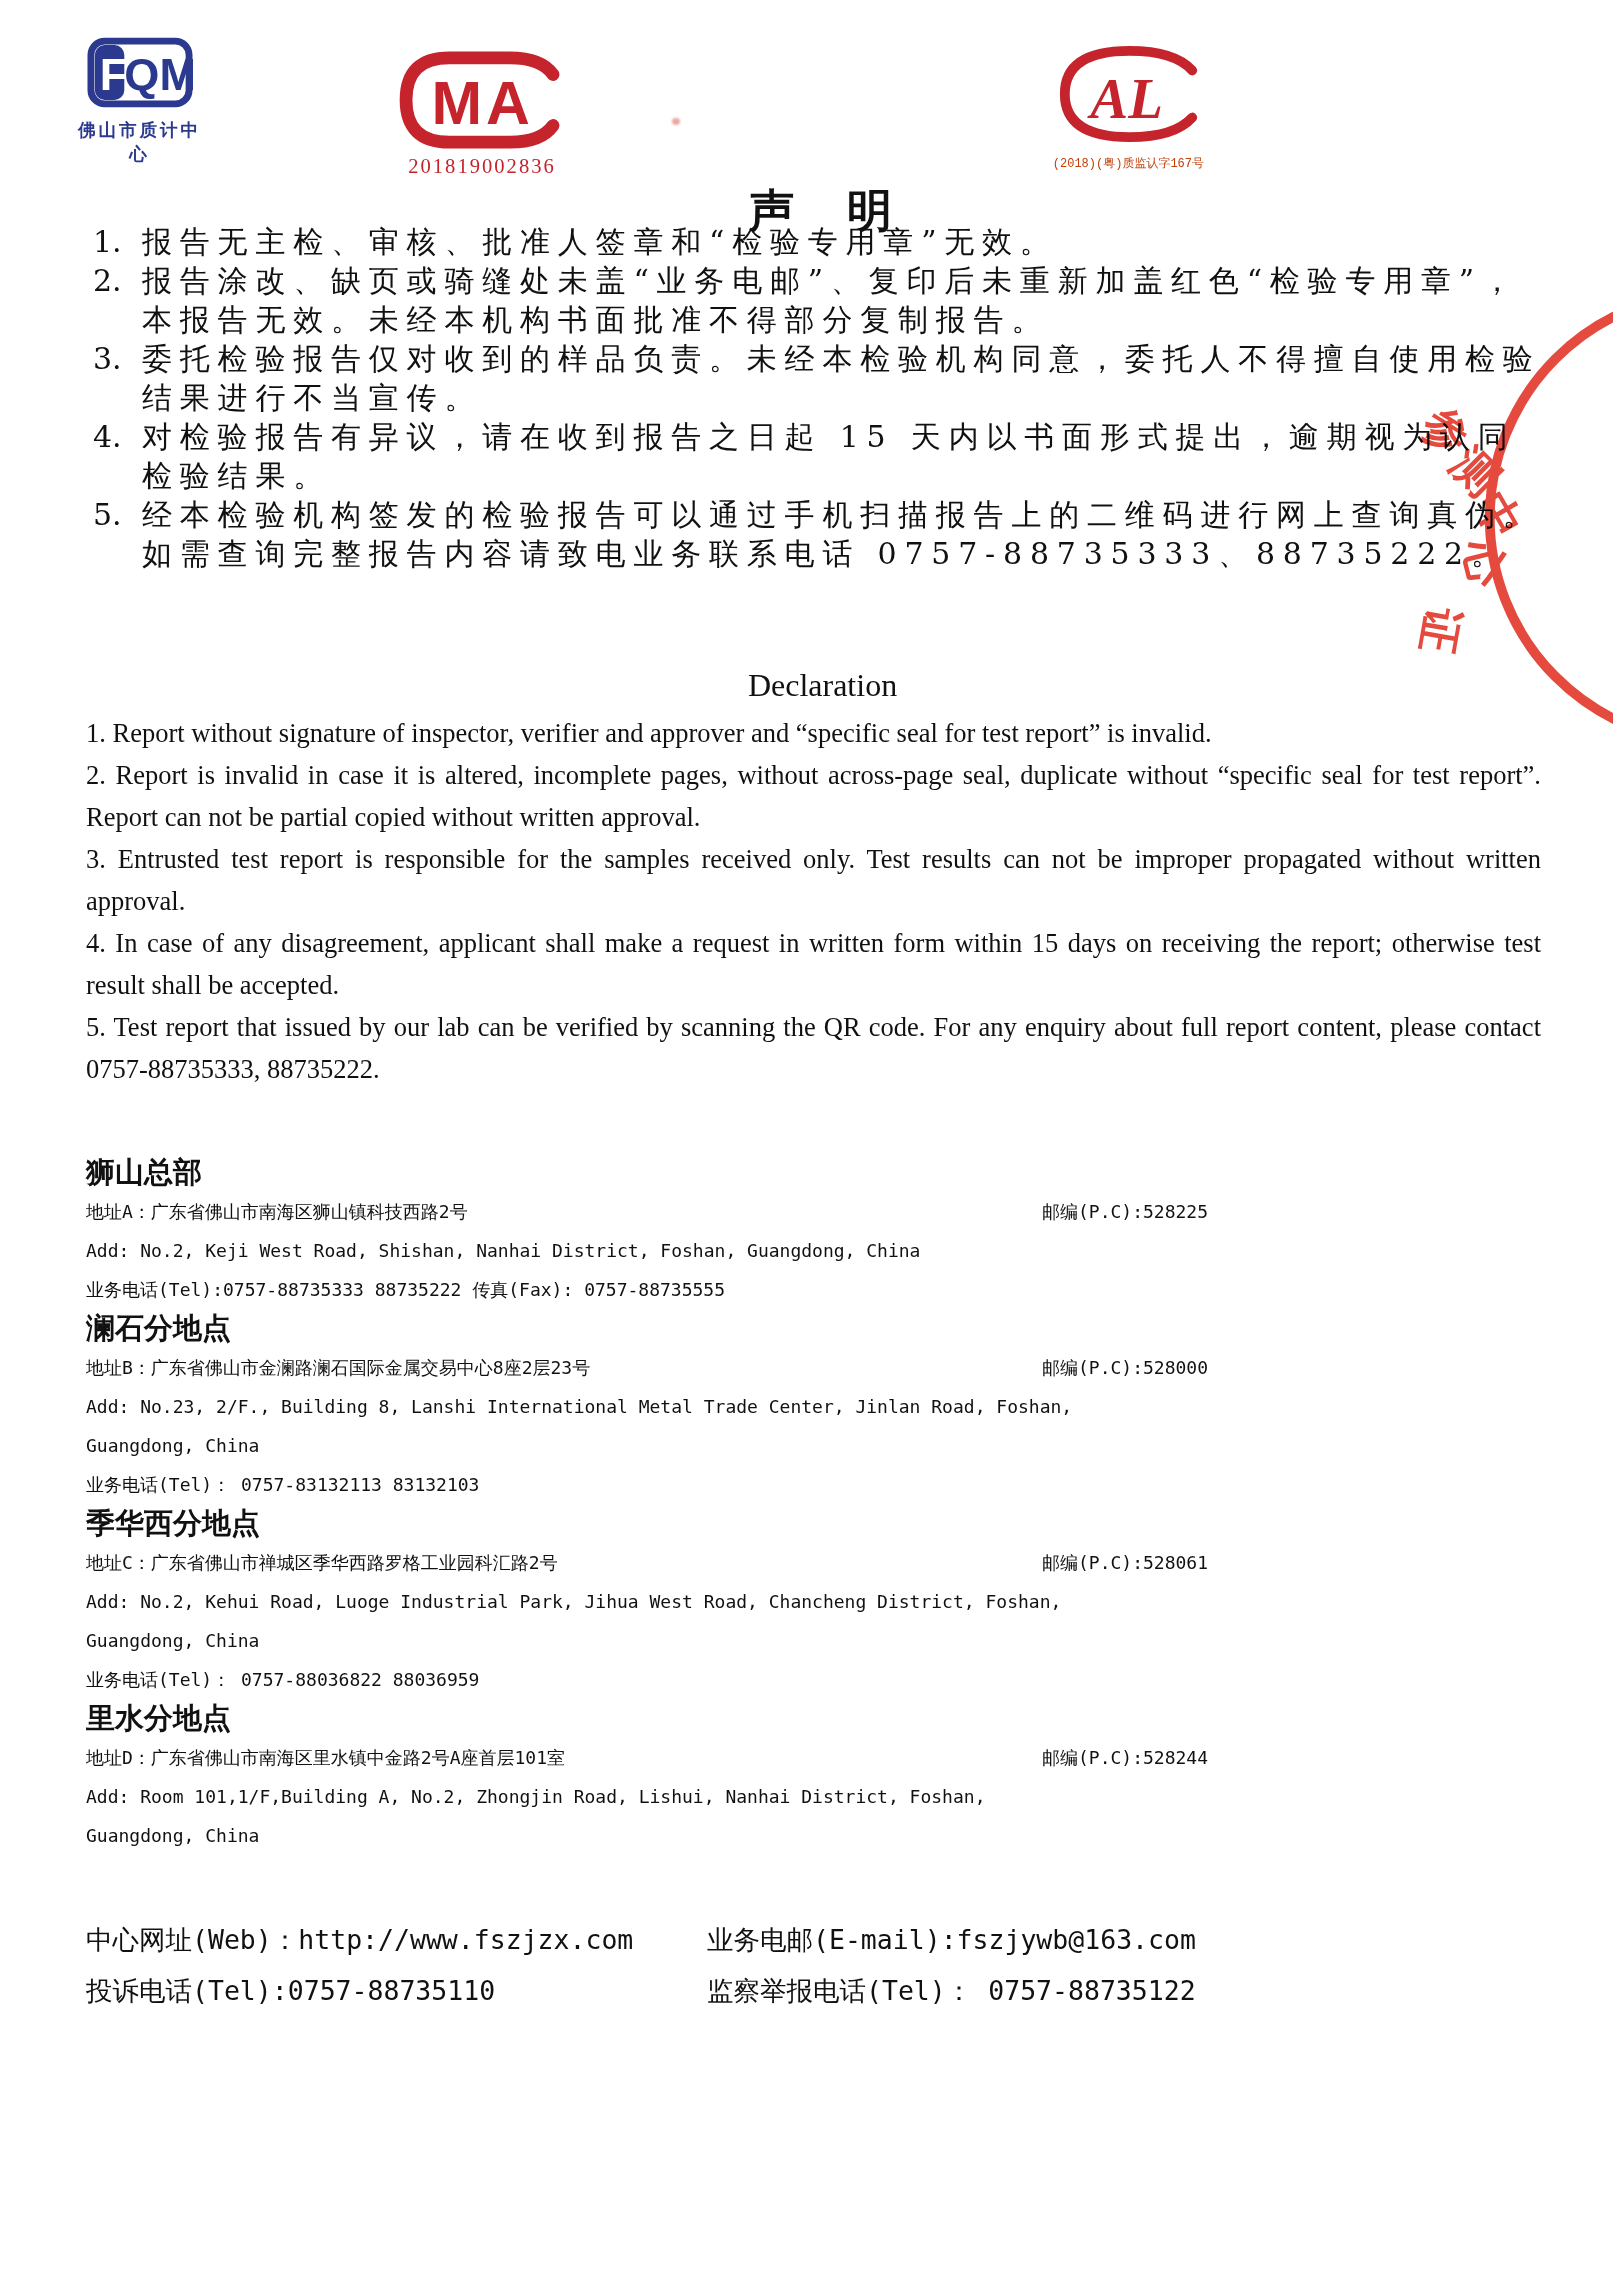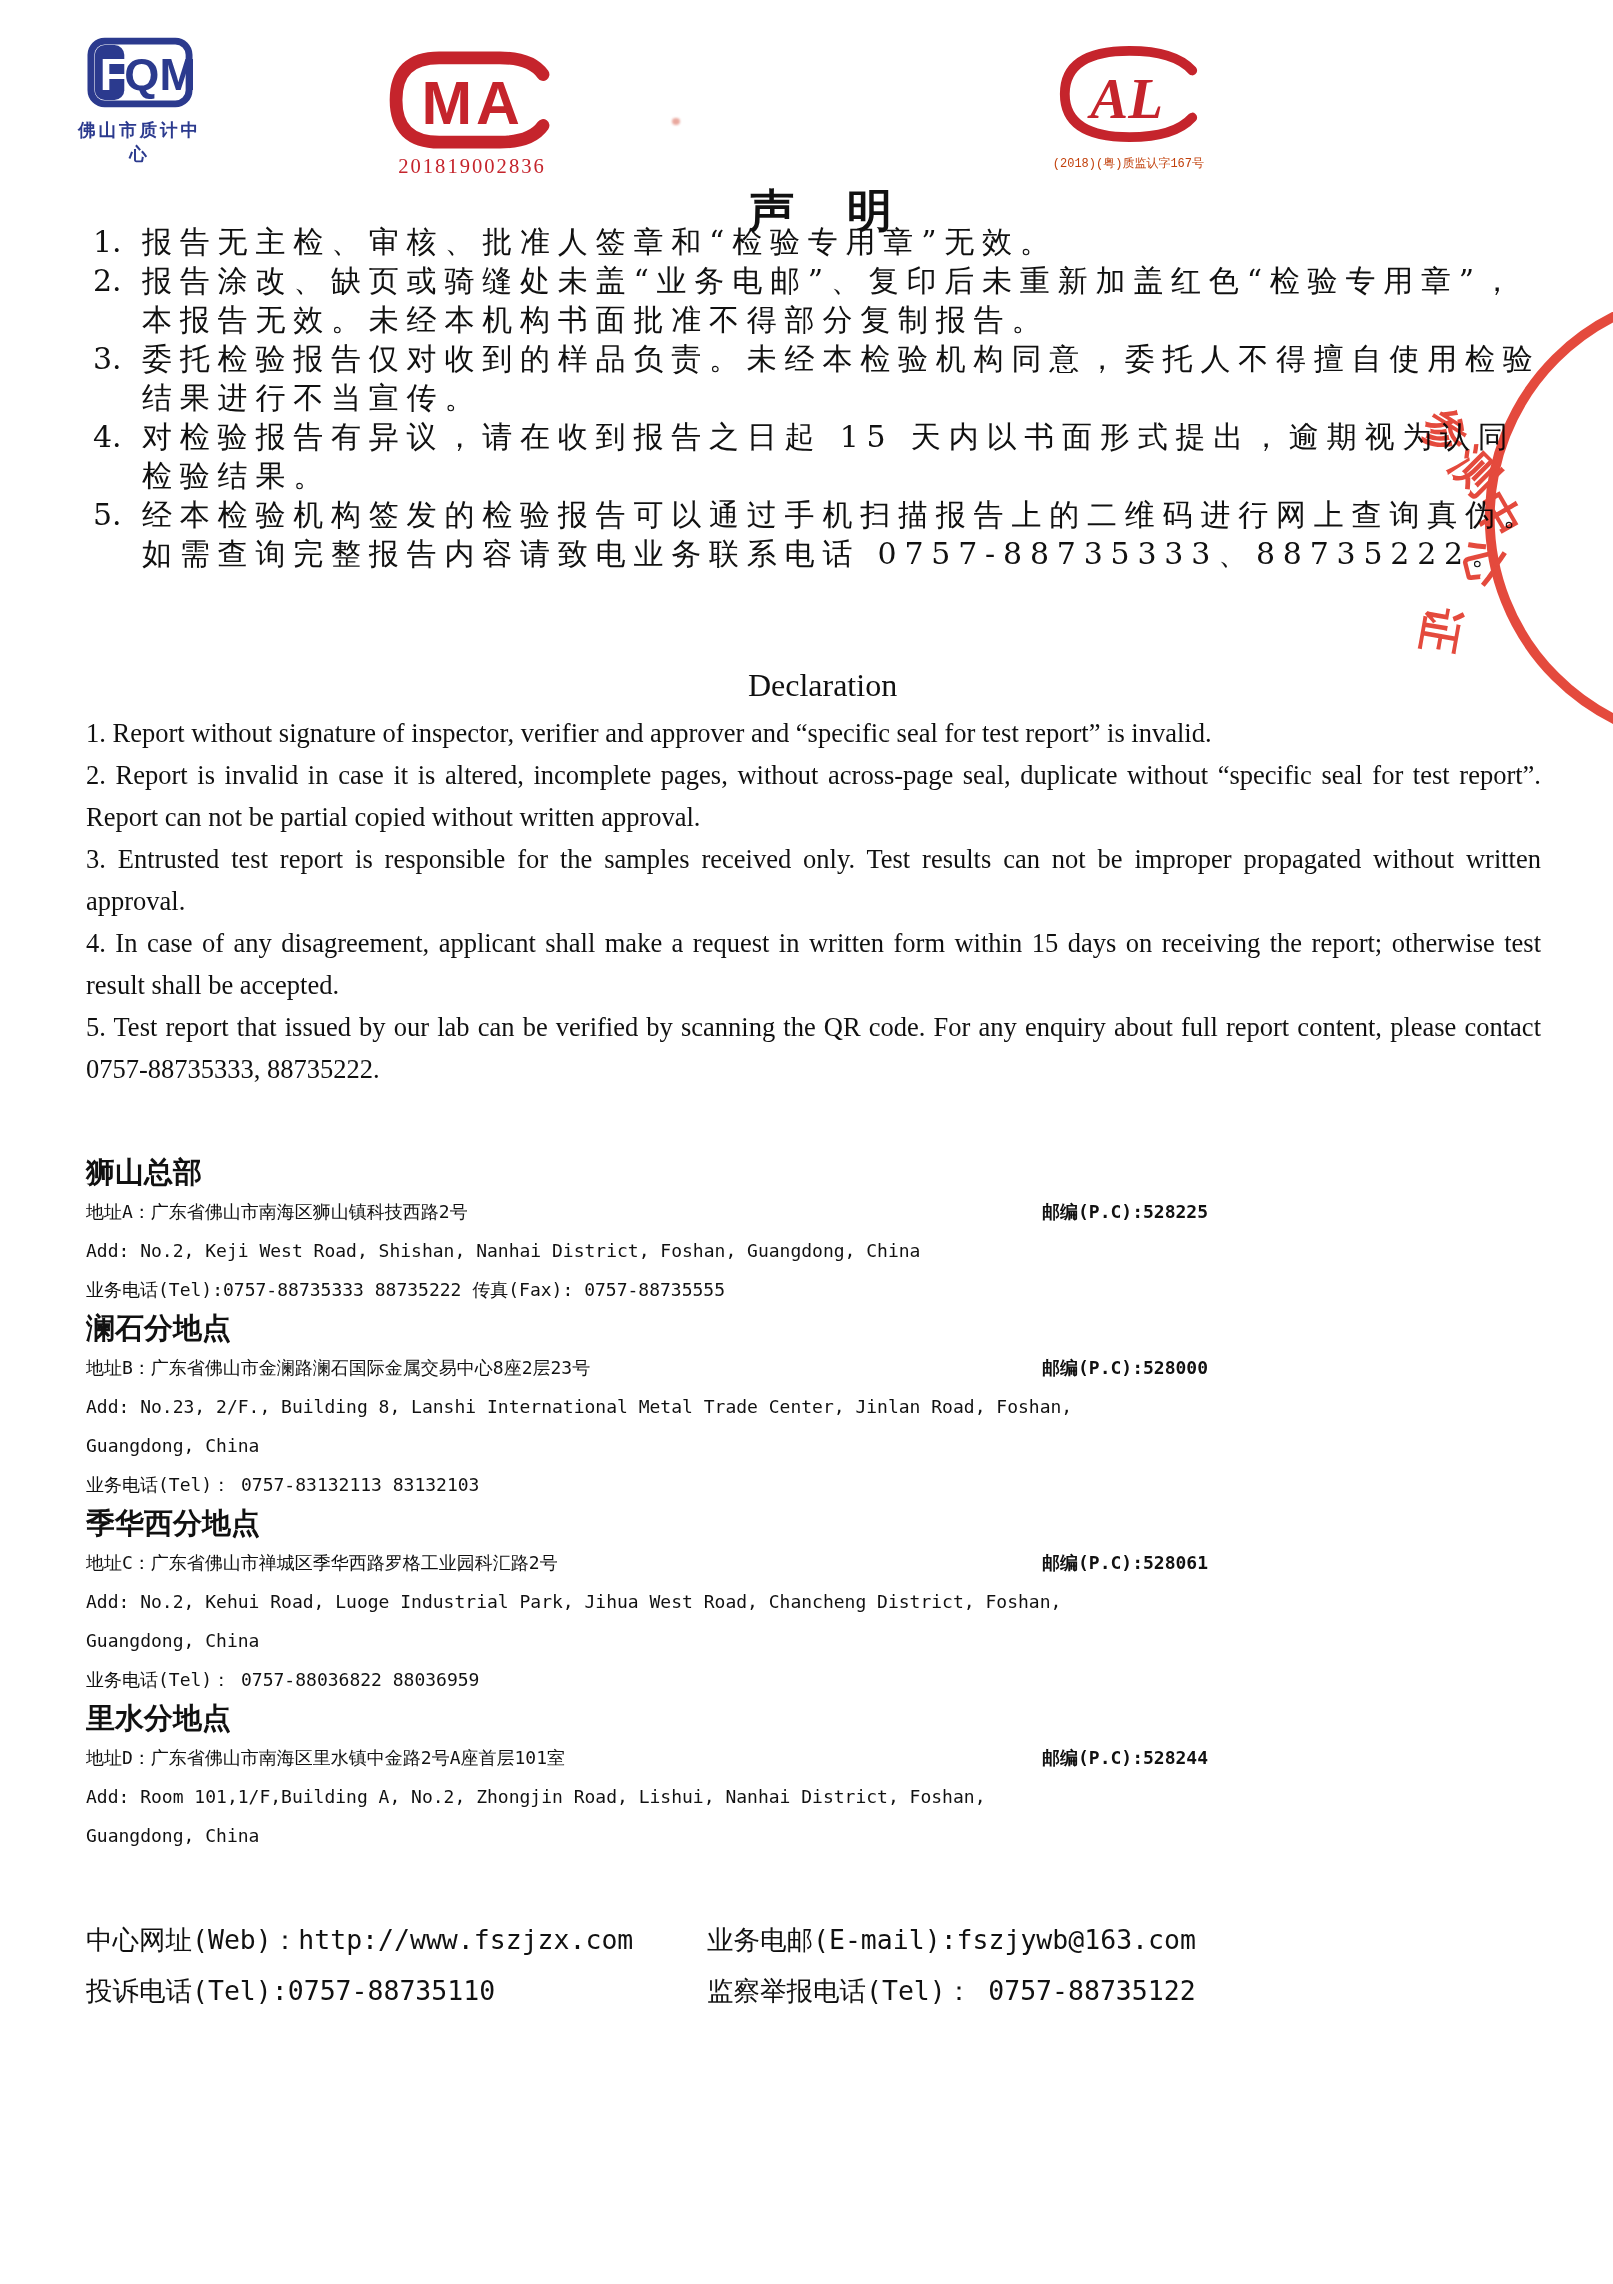--- a/index.html
+++ b/index.html
@@ -11,21 +11,21 @@
     font-family:"DejaVu Serif", serif;
     color:#111;
     overflow:hidden;
   }
   .page { position:absolute; inset:0; }
 
   
   .fqm-wrap { position:absolute; left:71px; top:37px; width:137px; text-align:center; }
   .fqm-caption { margin-top:5.9px; color:#2b3a8e; font-size:17.6px; font-weight:bold;
                  letter-spacing:2.9px; font-family:"Liberation Sans", sans-serif; }
-  .cma-wrap { position:absolute; left:386px; top:51px; width:172px; text-align:center; }
+  .cma-wrap { position:absolute; left:396px; top:51px; width:172px; text-align:center; }
   .cma-number { margin-top:2px; color:#c5242c; font-size:20.6px; letter-spacing:2px;
                 font-family:"Liberation Serif", serif; }
   .cal-wrap { position:absolute; left:1047px; top:43px; width:157px; text-align:right; }
   .cal-caption { margin-top:5.9px; color:#c2410c; font-size:12px;
                  font-family:Liberation Mono, monospace; white-space:nowrap; }
   .speck { position:absolute; left:672px; top:118px; width:7.8px; height:6.9px;
            background:#d8614f; border-radius:50%; opacity:.55; filter:blur(1px); }
 
   
   .cn-title { position:absolute; top:165px; left:0; width:100%; text-align:center;
@@ -44,21 +44,21 @@
   .en-list p { margin:0; font-size:26.5px; line-height:42px; text-align:justify;
                font-family:"Liberation Serif", serif; }
 
   
   .addresses { position:absolute; top:1153px; left:86px; width:1475px; }
   .loc-name { margin:0; font-size:29px; line-height:39px; font-weight:bold;
               font-family:"Liberation Sans", sans-serif; }
   .a-line { font-size:18px; line-height:39px;
             font-family:"DejaVu Sans Mono", monospace; white-space:nowrap; }
   .addr-row { position:relative; }
-  .addr-row .pc { position:absolute; left:956px; top:0;font-weight:bold; }
+  .addr-row .pc { position:absolute; left:956px; top:0; }
 
   
   .footer { position:absolute; top:1917px; left:86px; width:1475px;
             display:grid; grid-template-columns:615px auto;
             font-family:"DejaVu Sans Mono", monospace;
             font-size:26.5px; line-height:45px;gap:6px; }
   .footer div { white-space:nowrap; }
 
   
   .stamp { position:absolute; left:1388px; top:312px; width:225px; height:431px;

